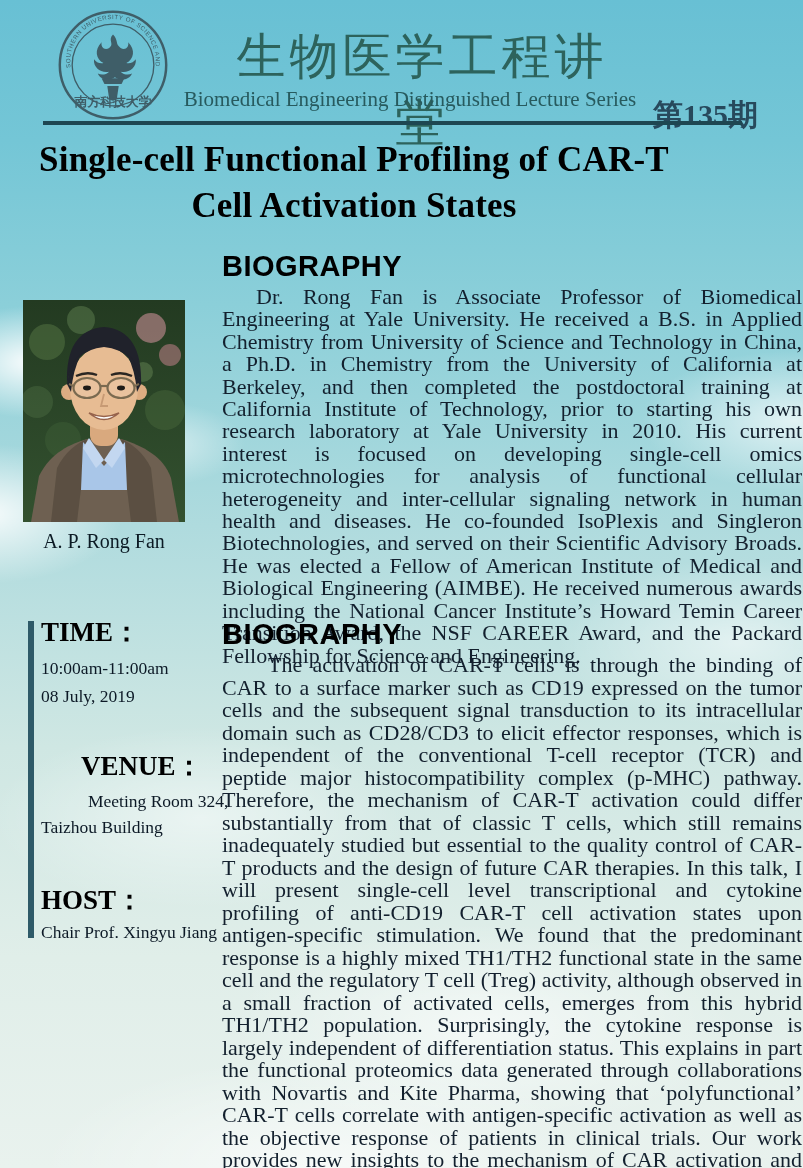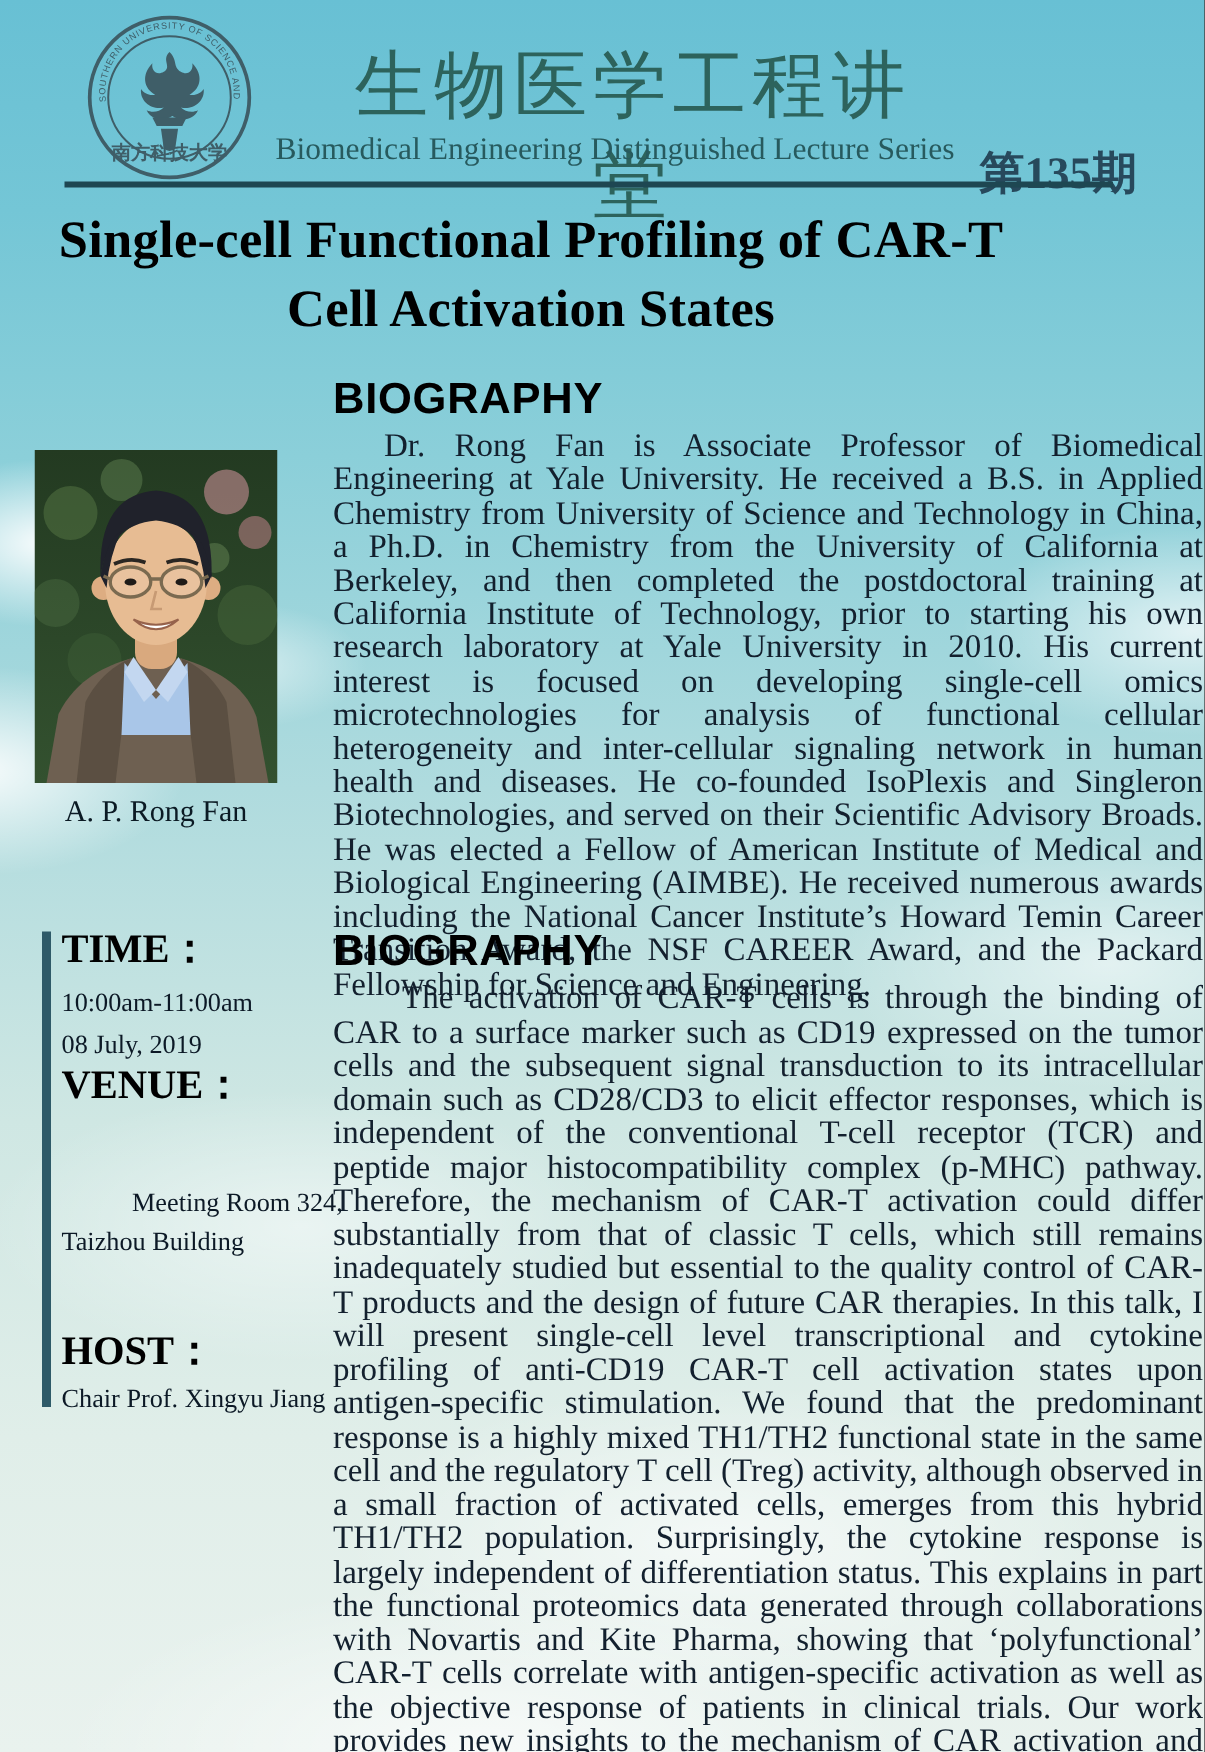--- a/index.html
+++ b/index.html
@@ -84,21 +84,21 @@
   }
   .sidebar-bar {
     left:28px; top:621px; width:6px; height:317px;
     background:var(--sidebar-bar,#2e5a68);
   }
   .detail-label { left:41px; font-size:27px; font-weight:bold; color:#000; }
   .detail-line  { left:41px; font-size:17.5px; color:#0c1926; }
   .time-label   { top:614px; }
   .time-line1   { top:658px; }
   .time-line2   { top:686px; }
-  .venue-label  { top:705px; }
+  .venue-label  { top:748px;margin-left:40px; }
   .venue-line1  { top:791px;margin-left:47px; }
   .venue-line2  { top:817px; }
   .host-label   { top:882px;text-align:right; }
   .host-line1   { top:922px; }
 </style>
 </head>
 <body>
 
 <div class="poster">
 

